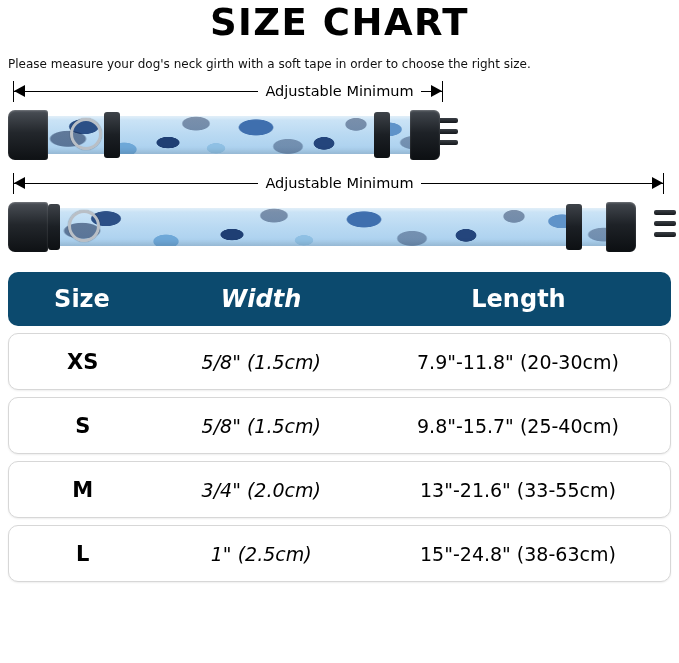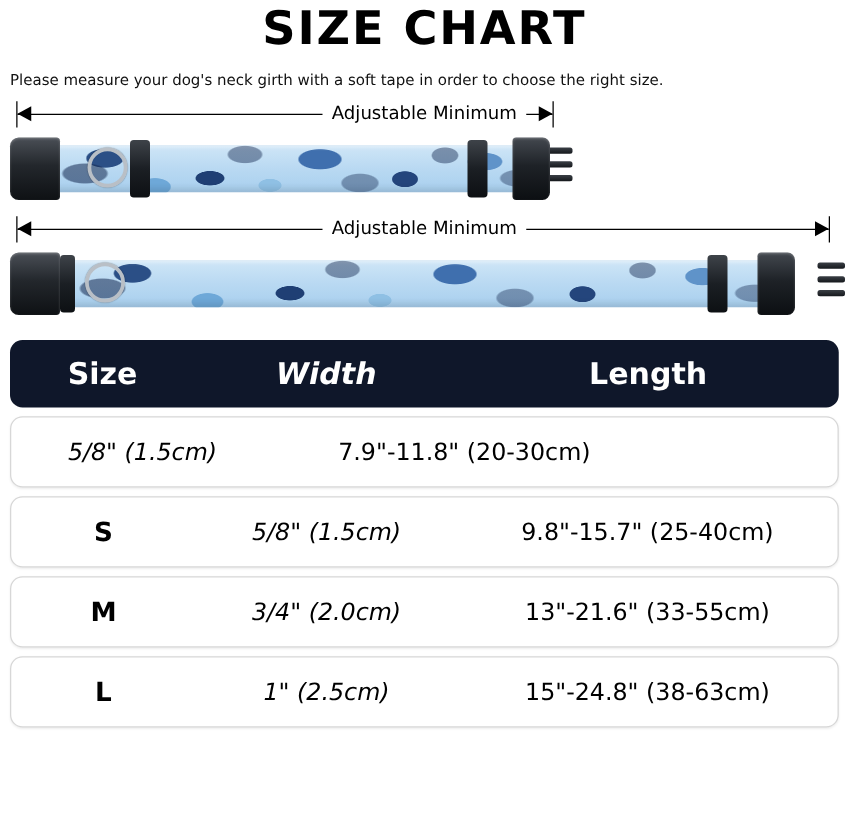--- a/index.html
+++ b/index.html
@@ -180,21 +180,21 @@
     z-index: 5;
     box-shadow: 0 0 1px rgba(0,0,0,0.6);
   }
 
   
   .table {
     margin: 14px 8px 0 8px;
   }
   .thead {
     display: flex;
-    background: #0f172a;
+    background: #0c4a6e;
     border-radius: 10px;
     height: 54px;
     align-items: center;
   }
   .thead .cell {
     color: #ffffff;
     font-weight: bold;
     font-size: 24px;
     text-align: center;
   }
@@ -283,20 +283,21 @@
   </div>
 
   <div class="table">
     <div class="thead">
       <div class="cell col-size">Size</div>
       <div class="cell col-width">Width</div>
       <div class="cell col-length">Length</div>
     </div>
 
     <div class="trow">
+      <div class="cell col-size">XS</div>
       <div class="cell col-width">5/8" (1.5cm)</div>
       <div class="cell col-length">7.9"-11.8" (20-30cm)</div>
     </div>
 
     <div class="trow">
       <div class="cell col-size">S</div>
       <div class="cell col-width">5/8" (1.5cm)</div>
       <div class="cell col-length">9.8"-15.7" (25-40cm)</div>
     </div>
 

